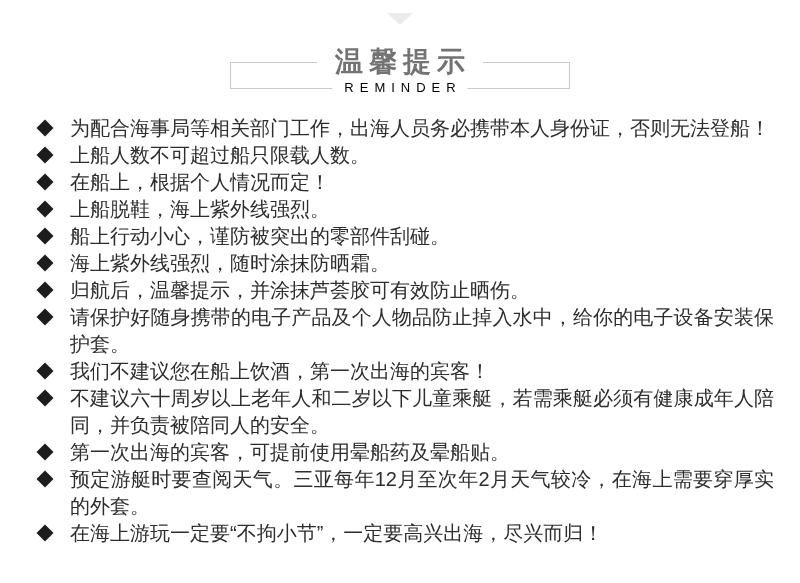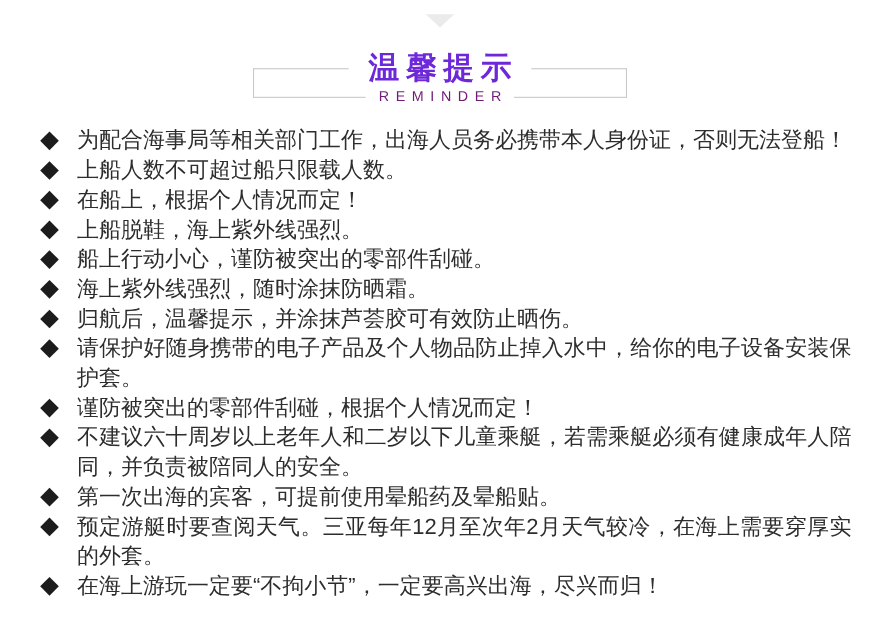--- a/index.html
+++ b/index.html
@@ -37,37 +37,37 @@
     position: absolute;
     top: 50%;
     left: 50%;
     transform: translate(-50%, -100%);
     margin-top: -1px;
     background: #ffffff;
     padding: 0 12px 0 18px;
     font-size: 28px;
     font-weight: bold;
     letter-spacing: 6px;
-    color: #6d28d9;
+    color: #737373;
     white-space: nowrap;
     line-height: 30px;
     top: 14px;
     transform: translate(-50%, -50%);
     top: 0;
   }
   .header-subtitle {
     position: absolute;
     bottom: 0;
     left: 50%;
     transform: translate(-50%, 50%);
     background: #ffffff;
     padding: 0 6px 0 12px;
     font-size: 13px;
     letter-spacing: 6px;
-    color: #701a75;
+    color: #000000;
     white-space: nowrap;
     line-height: 16px;
   }
   
   .tips-list {
     margin: 26px 26px 0 36px;
   }
   .tip-item {
     display: flex;
     align-items: flex-start;
@@ -140,21 +140,21 @@
       <span class="tip-text">归航后，温馨提示，并涂抹芦荟胶可有效防止晒伤。</span>
     </div>
 
     <div class="tip-item">
       <span class="diamond"></span>
       <span class="tip-text">请保护好随身携带的电子产品及个人物品防止掉入水中，给你的电子设备安装保护套。</span>
     </div>
 
     <div class="tip-item">
       <span class="diamond"></span>
-      <span class="tip-text">谨防被突出的零部件刮碰，根据个人情况而定！</span>
+      <span class="tip-text">我们不建议您在船上饮酒，第一次出海的宾客！</span>
     </div>
 
     <div class="tip-item">
       <span class="diamond"></span>
       <span class="tip-text">不建议六十周岁以上老年人和二岁以下儿童乘艇，若需乘艇必须有健康成年人陪同，并负责被陪同人的安全。</span>
     </div>
 
     <div class="tip-item">
       <span class="diamond"></span>
       <span class="tip-text">第一次出海的宾客，可提前使用晕船药及晕船贴。</span>

